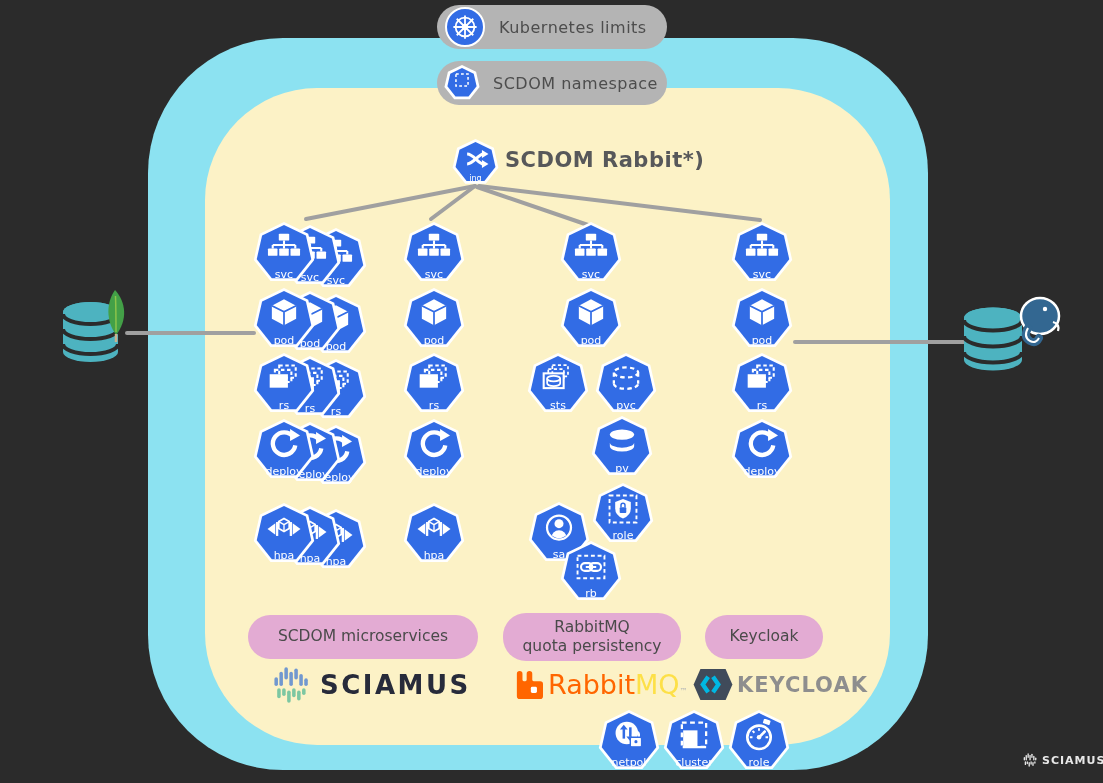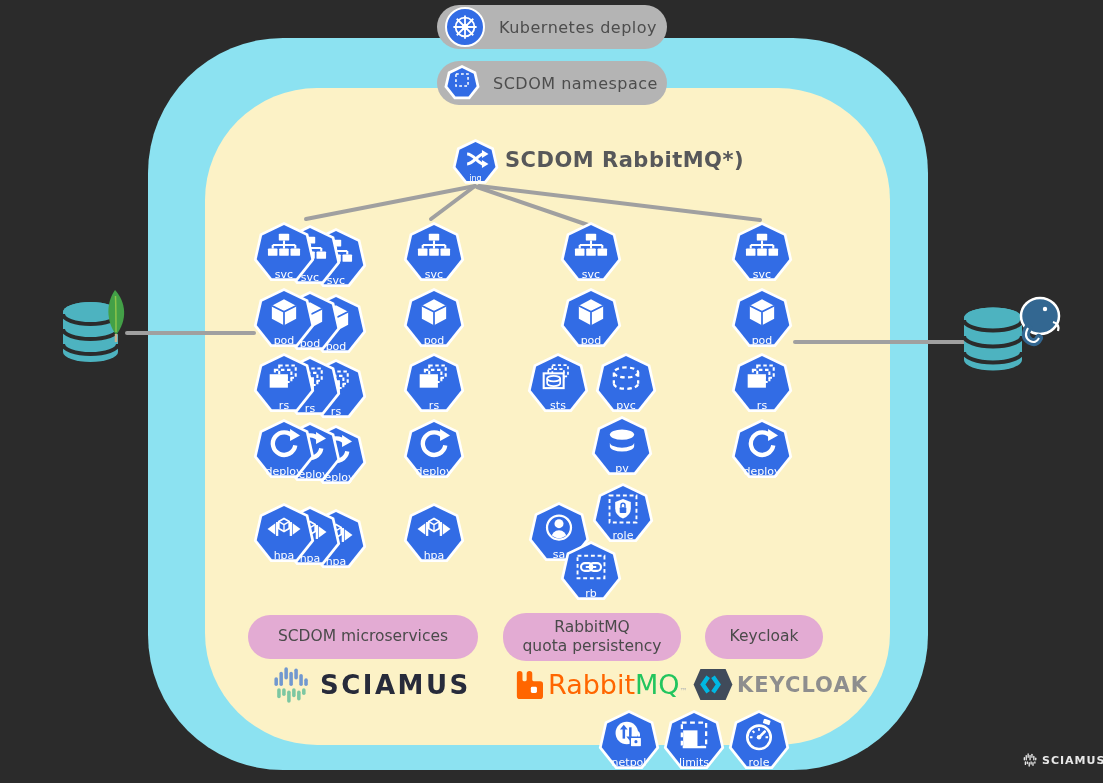--- a/index.html
+++ b/index.html
@@ -55,21 +55,21 @@
   .ppill{
     position:absolute;background:#e3abd3;border-radius:23px;z-index:3;
     display:flex;flex-direction:column;align-items:center;justify-content:center;
     color:#4a4a4a;font-size:15.5px;line-height:1.25;text-align:center;
   }
   
   .brand{position:absolute;z-index:3;display:flex;align-items:center;}
   .sciamus-text{font-size:26px;font-weight:800;color:#272b3a;letter-spacing:2.5px;margin-left:8px;}
   .rabbit-text{font-size:27px;margin-left:5px;}
   .rabbit-text .r1{color:#ff6600;margin-top:10px;}
-  .rabbit-text .r2{color:#22c55e;}
+  .rabbit-text .r2{color:#fde047;}
   .rabbit-text .tm{font-size:8px;color:#b0b3b5;vertical-align:baseline;}
   .keycloak-text{font-size:21px;font-weight:800;color:#8e8e8e;letter-spacing:1px;margin-left:4px;}
   .footer-brand{position:absolute;left:1022px;top:752px;z-index:3;display:flex;align-items:center;}
   .footer-brand .ftxt{color:#e8e8e8;font-size:11px;font-weight:700;letter-spacing:1px;margin-left:4px;}
   
   .dbicon{position:absolute;z-index:2;}
 </style>
 </head>
 <body>
 
@@ -195,42 +195,42 @@
     <line x1="795" y1="342" x2="965" y2="342"></line>
   </g>
 </svg>
 
 <div class="gpill" style="top:5px">
   <span class="circ-ic">
     <svg viewBox="0 0 40 40">
         <use href="#g-wheel"></use>
       </svg>
   </span>
-  <span class="ptxt">Kubernetes deploy</span>
+  <span class="ptxt">Kubernetes limits</span>
 </div>
 <div class="gpill" style="top:61px">
   <span class="kicon sm36 nolabel" style="position:relative;left:7px;flex:0 0 auto;margin-right:6px">
       <span class="hep-o"></span>
       <span class="hep-i"></span>
       <svg class="glyph" viewBox="0 0 40 40">
         <use href="#g-ns"></use>
       </svg>
     </span>
   <span class="ptxt">SCDOM namespace</span>
 </div>
 
 <span class="kicon sm47" style="left:452px;top:139px;z-index:4">
     <span class="hep-o"></span>
     <span class="hep-i"></span>
     <svg class="glyph" viewBox="0 0 40 40">
       <use href="#g-ing"></use>
     </svg>
     <span class="klabel">ing</span>
   </span>
-<div class="ing-label">SCDOM RabbitMQ*)</div>
+<div class="ing-label">SCDOM Rabbit*)</div>
 
 <span class="kicon" style="left:305px;top:228px;z-index:3">
     <span class="hep-o"></span>
     <span class="hep-i"></span>
     <svg class="glyph" viewBox="0 0 40 40">
       <use href="#g-svc"></use>
     </svg>
     <span class="klabel">svc</span>
   </span>
 <span class="kicon" style="left:279px;top:225px;z-index:4">
@@ -492,21 +492,21 @@
       <use href="#g-netpol"></use>
     </svg>
     <span class="klabel">netpol</span>
   </span>
 <span class="kicon" style="left:663px;top:710px;z-index:6">
     <span class="hep-o"></span>
     <span class="hep-i"></span>
     <svg class="glyph" viewBox="0 0 40 40">
       <use href="#g-limits"></use>
     </svg>
-    <span class="klabel">limits</span>
+    <span class="klabel">cluster</span>
   </span>
 <span class="kicon" style="left:728px;top:710px;z-index:6">
     <span class="hep-o"></span>
     <span class="hep-i"></span>
     <svg class="glyph" viewBox="0 0 40 40">
       <use href="#g-quota"></use>
     </svg>
     <span class="klabel">role</span>
   </span>
 

